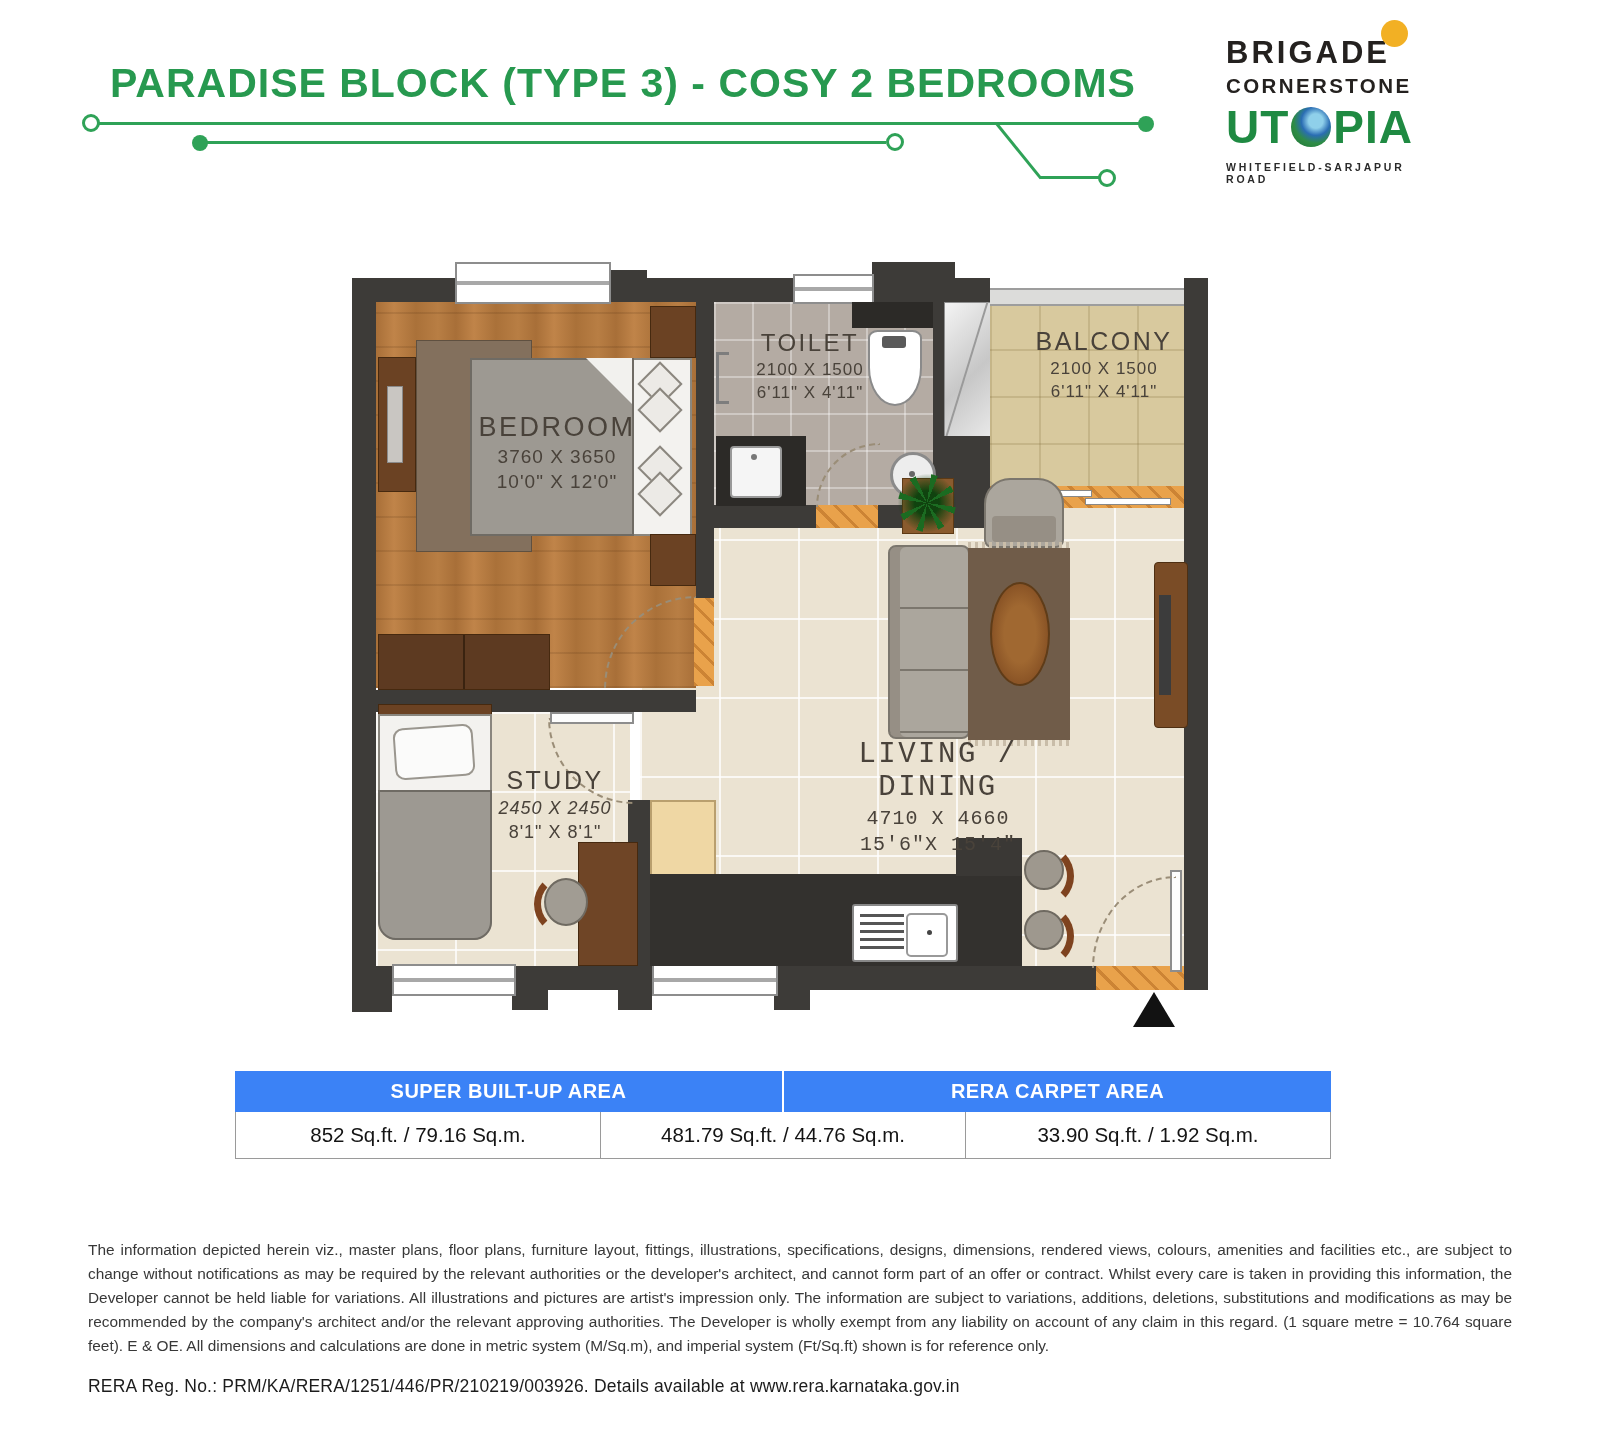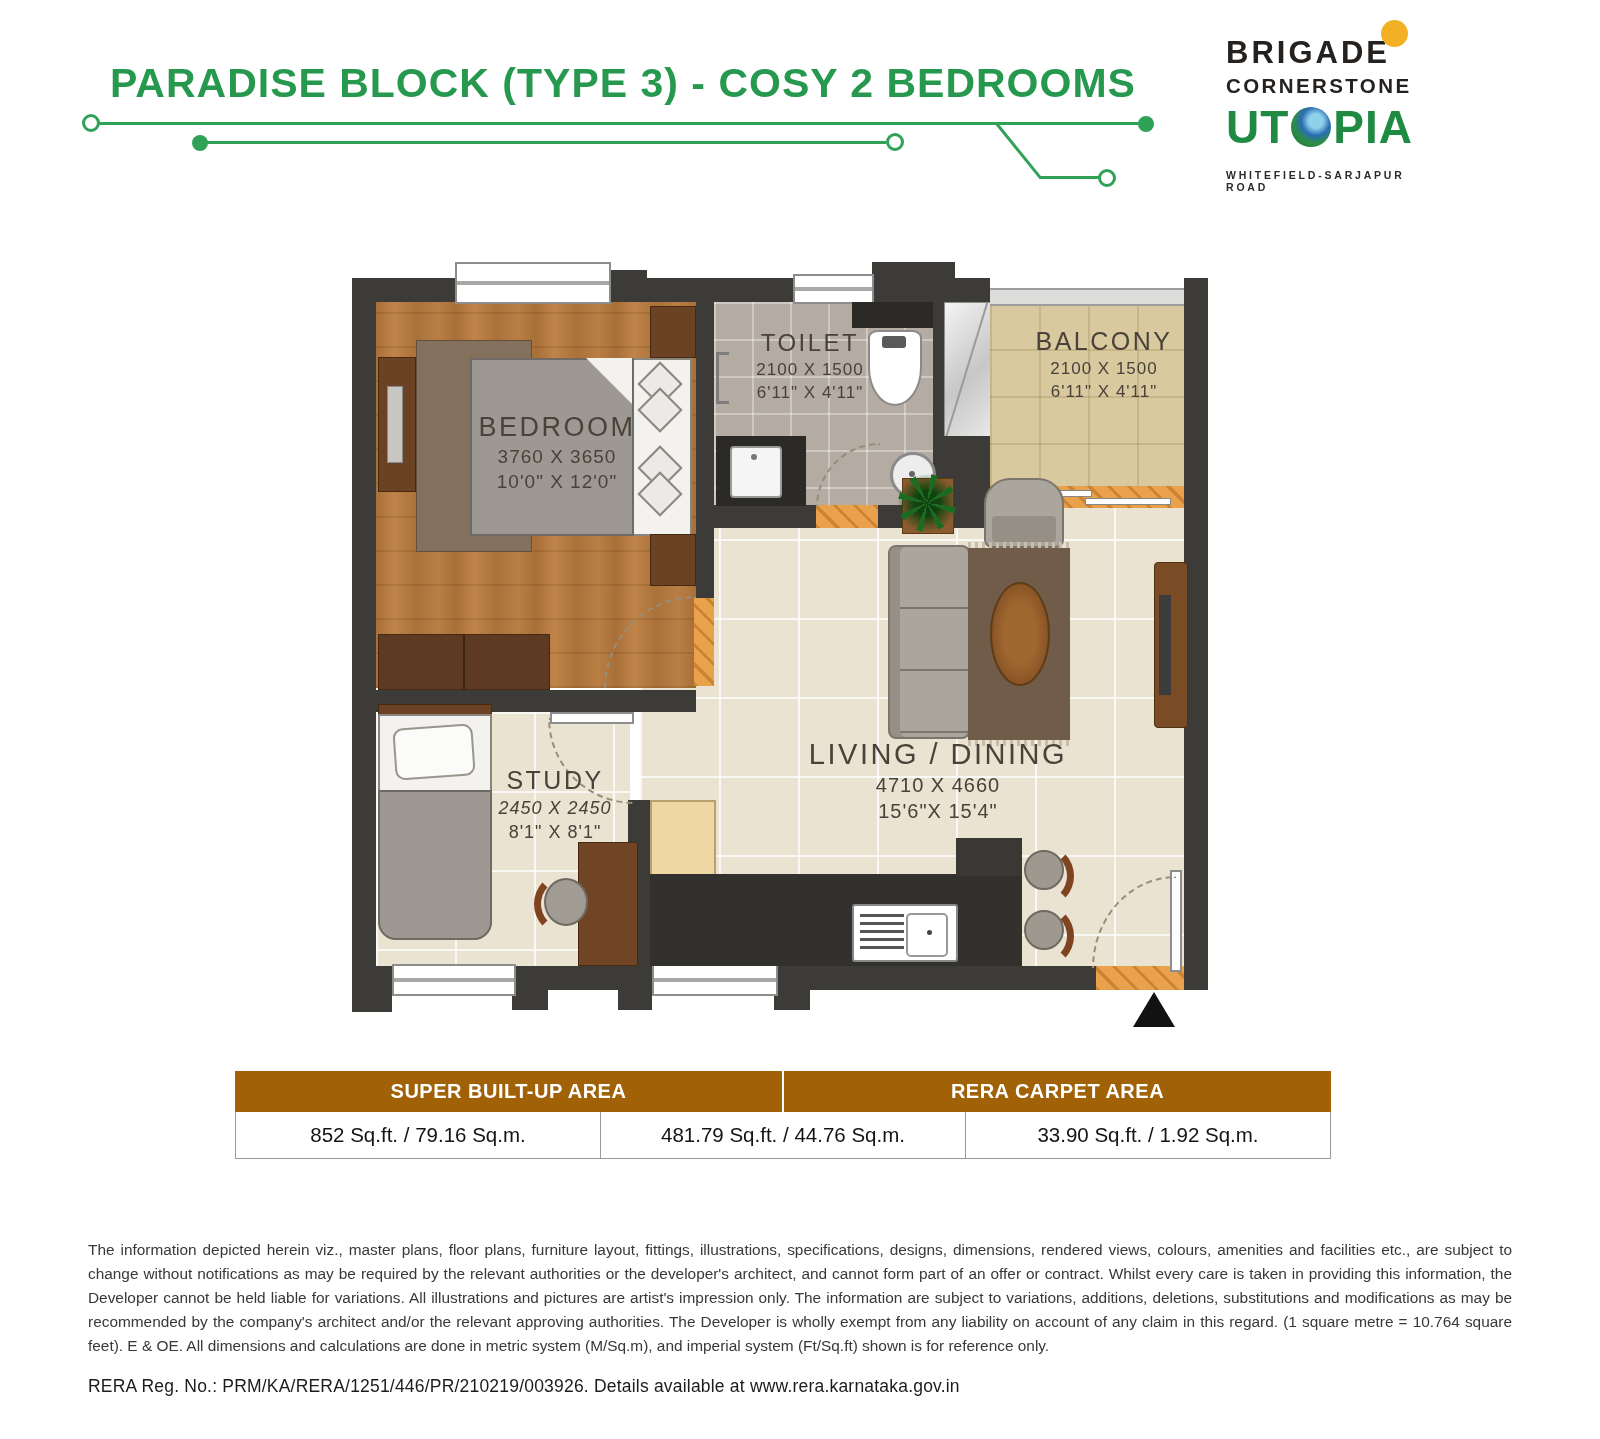--- a/index.html
+++ b/index.html
@@ -14,21 +14,21 @@
   .c-fill{width:16px;height:16px;background:#2fa257;border-radius:50%;}
 
   
   .logo{left:1226px;top:20px;width:215px;color:#24211f;}
   .logo-dot{position:absolute;left:155px;top:0px;width:27px;height:27px;border-radius:50%;background:#f2b024;}
   .logo-l1{margin-top:15px;font-size:31px;font-weight:800;letter-spacing:3px;}
   .logo-l2{font-size:20.5px;font-weight:700;letter-spacing:2.4px;margin-top:3px;}
   .logo-l3{display:flex;align-items:center;margin-top:2px;color:#1f8a42;font-size:46px;font-weight:800;letter-spacing:1px;}
   .globe{width:40px;height:40px;border-radius:50%;margin:0 2px;
          background:radial-gradient(circle at 62% 35%, #8fd0ea 0 20%, #2a6db3 40%, #2e8c45 62%, #1d6f34 100%);}
-  .logo-tag{font-size:10.5px;font-weight:700;letter-spacing:2.8px;margin-top:15px;color:#2a2a2a;}
+  .logo-tag{font-size:10.5px;font-weight:700;letter-spacing:2.8px;margin-top:7px;color:#2a2a2a;}
 
   
   .floor-wood{background:
      repeating-linear-gradient(0deg, rgba(60,30,5,.12) 0 2px, rgba(0,0,0,0) 2px 34px),
      repeating-linear-gradient(90deg, #a86f38 0px, #c08449 18px, #aa7139 40px, #b87e44 62px, #a86f38 80px);}
   .tile-cream{background-color:#ebe3d2;background-image:
      linear-gradient(rgba(255,255,255,.75) 0 2px, rgba(0,0,0,0) 2px),
      linear-gradient(90deg, rgba(255,255,255,.75) 0 2px, rgba(0,0,0,0) 2px);background-size:79px 79px;}
   .tile-tan{background-color:#d8c99e;background-image:
      linear-gradient(rgba(120,100,50,.20) 0 2px, rgba(0,0,0,0) 2px),
@@ -65,21 +65,21 @@
   
   .room-label{text-align:center;color:#49423a;}
   .room-name{letter-spacing:2.5px;}
   .room-dim{letter-spacing:1px;margin-top:3px;}
 
   
   .tri{width:0;height:0;border-left:21px solid rgba(0,0,0,0);border-right:21px solid rgba(0,0,0,0);border-bottom:35px solid #121212;}
 
   
   .atable{left:235px;top:1071px;width:1096px;}
-  .atable .hrow{display:flex;background:#a16207;}
+  .atable .hrow{display:flex;background:#3b82f6;}
   .atable .hcell{flex:1;color:#ffffff;font-size:20px;font-weight:bold;text-align:center;height:41px;line-height:41px;letter-spacing:.5px;border-right:2px solid #ffffff;}
   .atable .hcell:last-child{border-right:none;}
   .atable .brow{display:flex;border:1px solid #9a9a9a;border-top:none;background:#fff;}
   .atable .bcell{flex:1;color:#141414;font-size:20.5px;text-align:center;height:46px;line-height:46px;border-right:1px solid #9a9a9a;}
   .atable .bcell:last-child{border-right:none;}
 
   .disclaimer{left:88px;top:1238px;width:1424px;font-size:15.4px;line-height:1.55;text-align:justify;color:#383838;}
   .rera{left:88px;top:1376px;font-size:17.5px;color:#1c1c1c;letter-spacing:.2px;}
 </style>
 </head>
@@ -238,21 +238,21 @@
   <div class="abs room-label" style="left:1004px;top:327px;width:200px;">
     <div class="room-name" style="font-size:25px;">BALCONY</div>
     <div class="room-dim" style="font-size:17px;">2100 X 1500</div>
     <div class="room-dim" style="font-size:17px;">6'11" X 4'11"</div>
   </div>
   <div class="abs room-label" style="left:455px;top:766px;width:200px;">
     <div class="room-name" style="font-size:25px;">STUDY</div>
     <div class="room-dim" style="font-size:18px;font-style:italic;">2450 X 2450</div>
     <div class="room-dim" style="font-size:18px;">8'1" X 8'1"</div>
   </div>
-  <div class="abs room-label" style="left:808px;top:738px;width:260px;">
+  <div class="abs room-label" style="left:808px;top:738px;width:260px;font-family:Liberation Mono, monospace;">
     <div class="room-name" style="font-size:29px;">LIVING / DINING</div>
     <div class="room-dim" style="font-size:20px;">4710 X 4660</div>
     <div class="room-dim" style="font-size:20px;">15'6"X 15'4"</div>
   </div>
 
   <div class="abs atable">
     <div class="hrow">
       <div class="hcell">SUPER BUILT-UP AREA</div>
       <div class="hcell">RERA CARPET AREA</div>
     </div>

